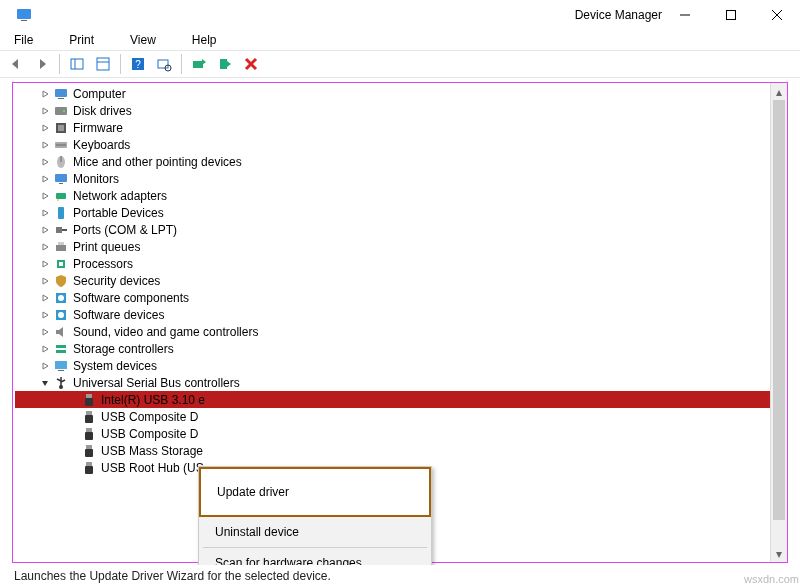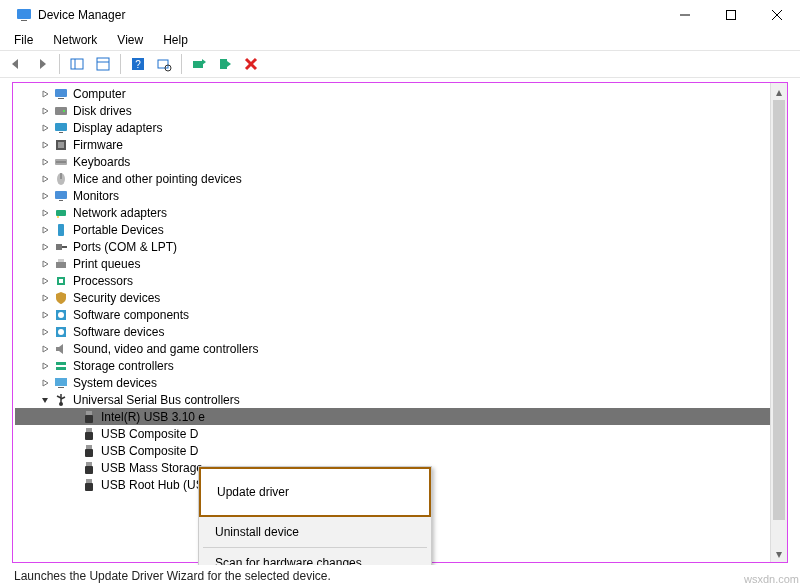--- a/index.html
+++ b/index.html
@@ -1,40 +1,40 @@
 <!DOCTYPE html>
 <html><head>
 <meta charset="utf-8">
 <style>
 * { box-sizing: border-box; margin: 0; padding: 0; font-family: "Segoe UI", Tahoma, sans-serif; }
 body { width: 800px; height: 587px; background: #fff; overflow: hidden; position: relative; font-size: 12px; }
 
-.titlebar { height: 30px; display: flex; align-items: center; padding: 0 0 0 16px; }
+.titlebar { height: 30px; display: flex; align-items: center; padding: 0 0 0 16px; text-align: right; }
 .titlebar .title-icon { width: 16px; height: 16px; margin-right: 6px; }
 .titlebar .title-text { flex: 1; font-size: 12px; }
 .winbtns { display: flex; }
 .winbtn { width: 46px; height: 30px; display: flex; align-items: center; justify-content: center; background: #fff; }
 .winbtn svg { width: 10px; height: 10px; }
 
-.menubar { height: 20px; display: flex; align-items: center; padding: 0 6px; gap: 4px; }
+.menubar { height: 20px; display: flex; align-items: center; padding: 0 6px; gap: 20px; }
 .menu-item { padding: 2px 8px; font-size: 12px; }
 
 .toolbar { height: 28px; border-top: 1px solid #e5e5e5; border-bottom: 1px solid #e5e5e5; display: flex; align-items: center; padding: 0 4px; gap: 2px; }
 .tbtn { width: 24px; height: 24px; display: flex; align-items: center; justify-content: center; }
 .tsep { width: 1px; height: 20px; background: #ccc; margin: 0 3px; }
 
 .tree-wrap { position: absolute; left: 12px; right: 12px; top: 82px; bottom: 24px; border: 1px solid #d946ef; overflow: hidden; }
 .tree { padding: 2px 0 2px 2px; }
 .node { display: flex; align-items: center; height: 17px; padding-left: 4px; white-space: nowrap; }
 .node .exp { width: 12px; height: 12px; margin-right: 2px; display: flex; align-items: center; justify-content: center; color: #555; }
 .node .dicon { width: 16px; height: 16px; margin-right: 4px; display: flex; align-items: center; justify-content: center; }
 .node .lbl { font-size: 12px; }
 .lvl1 { padding-left: 24px; }
 .lvl2 { padding-left: 52px; }
-.sel { background: #737373; }
+.sel { background: #b91c1c; }
 
 .scrollbar { position: absolute; right: 0; top: 0; bottom: 0; width: 17px; background: #f0f0f0; border-left: 1px solid #ddd; }
 .scrollbar .sarrow { height: 17px; display: flex; align-items: center; justify-content: center; color: #666; }
 .scrollbar .sthumb { position: absolute; left: 2px; right: 2px; top: 17px; height: 420px; background: #ccc; border-radius: 0; }
 
 .ctx { position: absolute; left: 198px; top: 466px; width: 234px; background: #f2f2f2; border: 1px solid #ccc; box-shadow: 2px 2px 4px rgba(0,0,0,0.25); padding: 2px; font-size: 12px; }
 .ctx .citem { padding: 6px 14px; }
 .ctx .citem.first { background: #fff; border: 2px solid #a16207; margin: -2px -2px 2px -2px; padding: 16px 16px; }
 .ctx .csep { height: 1px; background: #d0d0d0; margin: 2px 2px; }
 .ctx .citem.bold { font-weight: 600; }
@@ -69,21 +69,21 @@
         <svg viewBox="0 0 10 10">
           <line x1="0" y1="0" x2="10" y2="10" stroke="#000" stroke-width="1"></line>
           <line x1="10" y1="0" x2="0" y2="10" stroke="#000" stroke-width="1"></line>
         </svg>
       </div>
   </div>
 </div>
 
 <div class="menubar">
   <span class="menu-item">File</span>
-  <span class="menu-item">Network</span>
+  <span class="menu-item">Print</span>
   <span class="menu-item">View</span>
   <span class="menu-item">Help</span>
 </div>
 
 <div class="toolbar">
   <div class="tbtn">
       <svg width="16" height="16" viewBox="0 0 16 16">
         <path d="M10 3 L4 8 L10 13" fill="#777"></path>
       </svg>
     </div>
@@ -161,34 +161,20 @@
             <path d="M3 2 L8 5 L3 8 Z" fill="none" stroke="#777"></path>
           </svg>
         </span>
         <span class="dicon">
           <svg width="16" height="16" viewBox="0 0 16 16">
             <rect x="2" y="4" width="12" height="8" fill="#888" rx="1"></rect>
             <circle cx="11" cy="8" r="1" fill="#4f4"></circle>
           </svg>
         </span>
         <span class="lbl">Disk drives</span>
-      </div>
-      <div class="node lvl1">
-        <span class="exp">
-          <svg width="10" height="10" viewBox="0 0 10 10">
-            <path d="M3 2 L8 5 L3 8 Z" fill="none" stroke="#777"></path>
-          </svg>
-        </span>
-        <span class="dicon">
-          <svg width="16" height="16" viewBox="0 0 16 16">
-            <rect x="2" y="3" width="12" height="8" fill="#39c" rx="1"></rect>
-            <rect x="6" y="12" width="4" height="1" fill="#666"></rect>
-          </svg>
-        </span>
-        <span class="lbl">Display adapters</span>
       </div>
       <div class="node lvl1">
         <span class="exp">
           <svg width="10" height="10" viewBox="0 0 10 10">
             <path d="M3 2 L8 5 L3 8 Z" fill="none" stroke="#777"></path>
           </svg>
         </span>
         <span class="dicon">
           <svg width="16" height="16" viewBox="0 0 16 16">
             <rect x="3" y="3" width="10" height="10" fill="#555"></rect>

